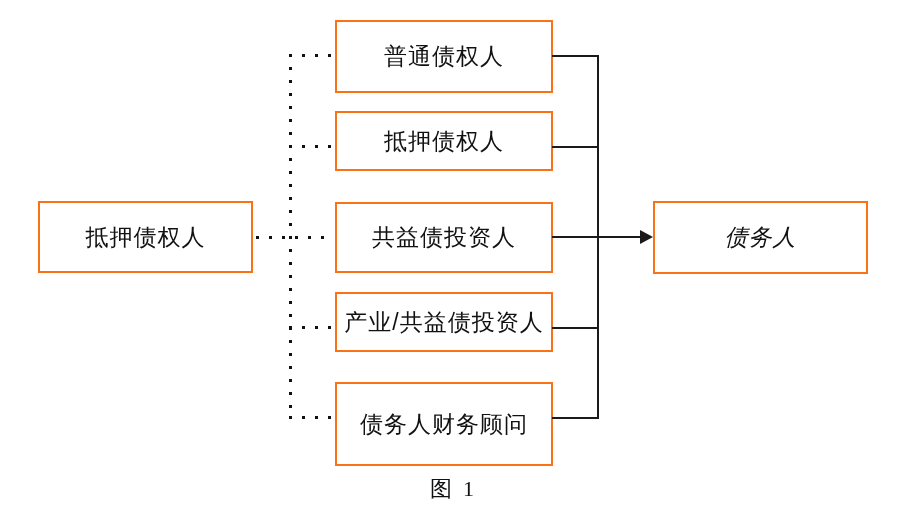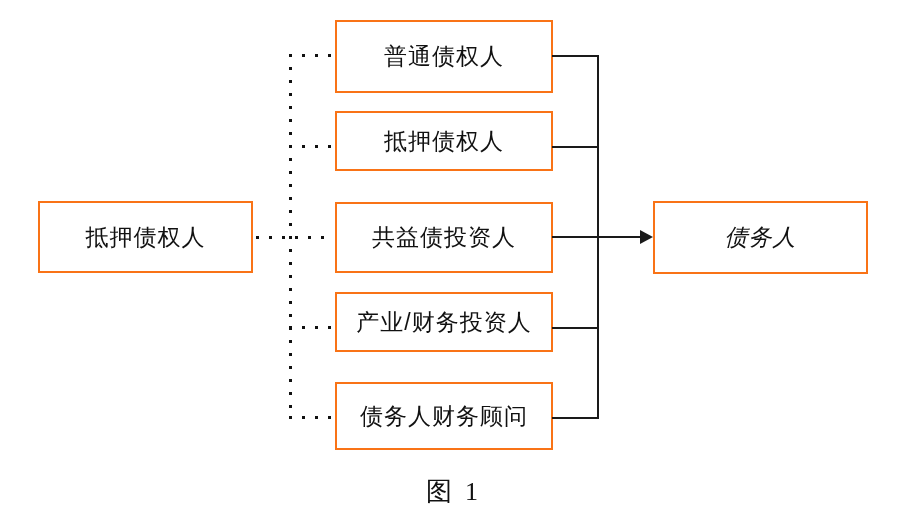--- a/index.html
+++ b/index.html
@@ -29,21 +29,21 @@
     white-space: nowrap;
   }
   
   .box-source { left: 38px;  top: 201px; width: 215px; height: 72px; }
   
   .box-mid    { left: 335px; width: 218px; height: 60px; }
   .box-mid-0  { top: 20px;  height: 73px; }
   .box-mid-1  { top: 111px; }
   .box-mid-2  { top: 202px; height: 71px; text-align: center; }
   .box-mid-3  { top: 292px; }
-  .box-mid-4  { top: 382px; height: 68px; }
+  .box-mid-4  { top: 382px; height: 84px; }
   
   .box-target { left: 653px; top: 201px; width: 215px; height: 73px; font-style: italic; }
 
   
   .solid-h {
     position: absolute;
     height: 2px;
     background: #1a1a1a;
   }
   .solid-v {
@@ -88,21 +88,21 @@
   .dot-stub-4 { left: 289px; top: 416px; width: 43px; }
   .dot-spine { left: 289px; top: 54px; height: 365px; }
 
   .caption {
     position: absolute;
     left: 0;
     top: 474px;
     width: 904px;
     text-align: center;
     font-family: "Liberation Serif", serif;
-    font-size: 26px;
+    font-size: 22px;
     color: #111111;
     white-space: pre;
   }
 </style>
 </head>
 <body>
 
 <div class="canvas">
 
   <div class="node box-source">
@@ -112,21 +112,21 @@
   <div class="node box-mid box-mid-0">
     <span>普通债权人</span>
   </div>
   <div class="node box-mid box-mid-1">
     <span>抵押债权人</span>
   </div>
   <div class="node box-mid box-mid-2">
     <span>共益债投资人</span>
   </div>
   <div class="node box-mid box-mid-3">
-    <span>产业/财务投资人</span>
+    <span>产业/共益债投资人</span>
   </div>
   <div class="node box-mid box-mid-4">
     <span>债务人财务顾问</span>
   </div>
 
   <div class="node box-target">
     <span>债务人</span>
   </div>
 
   <div class="dot-h dot-main"></div>

